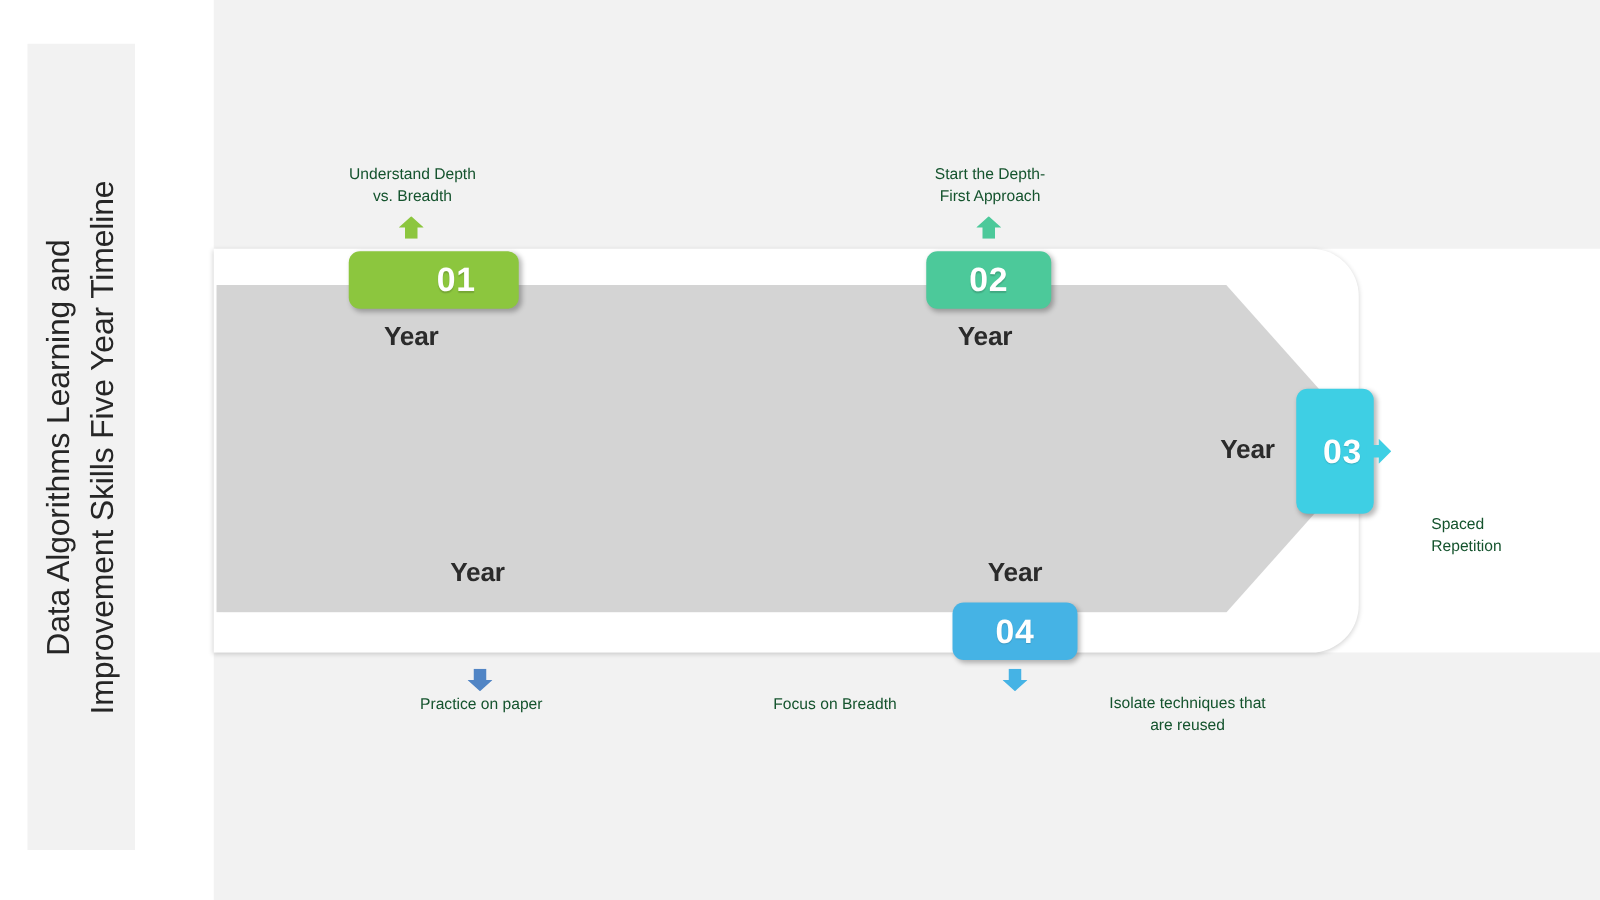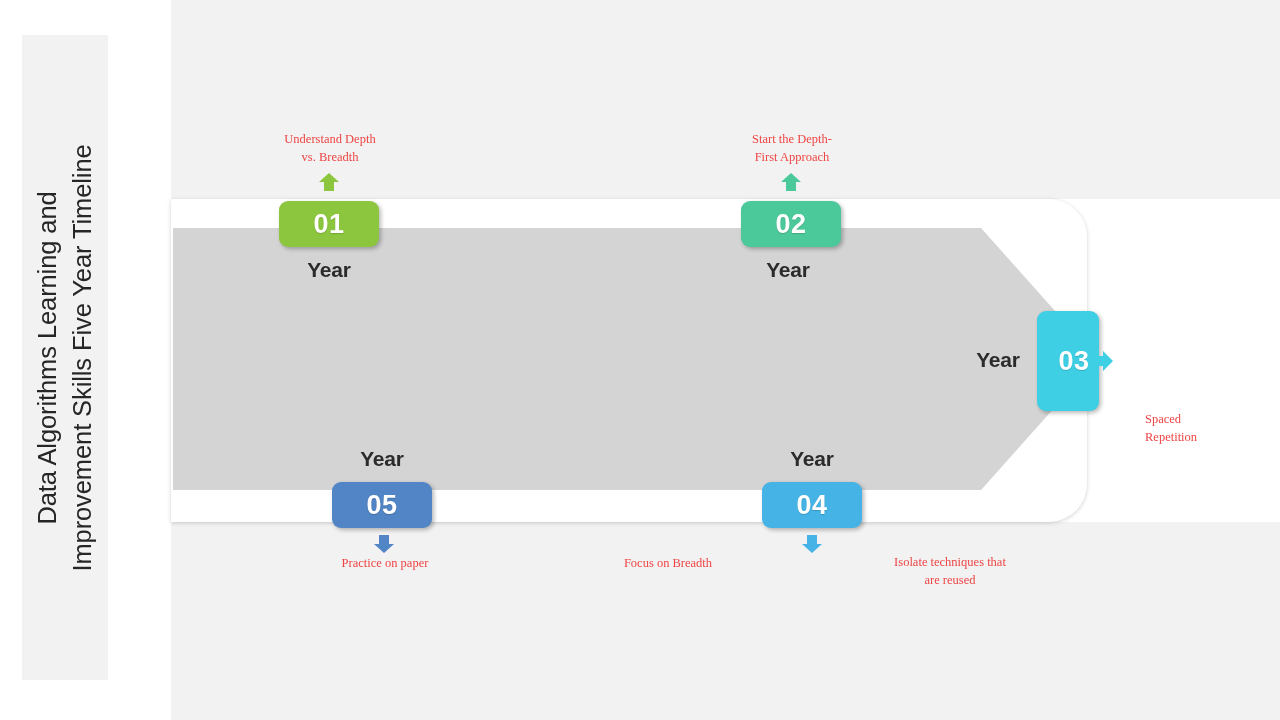--- a/index.html
+++ b/index.html
@@ -89,21 +89,21 @@
     font-weight: bold;
     font-size: 27px;
     letter-spacing: 0.5px;
     box-shadow: 2px 2px 4px rgba(0,0,0,0.28);
     font-family: "Liberation Sans", sans-serif;
     text-shadow: 0 1px 1px rgba(0,0,0,0.16);
   }
   .badge-h { width: 100px; height: 46px; }
   .badge-v { width: 50px; height: 100px; }
 
-  #badge-01 { left: 279px; top: 201px; background: #8cc63e; }
+  #badge-01 { left: 279px; top: 201px; background: #8cc63e; padding-left: 36px; }
   #badge-02 { left: 741px; top: 201px; background: #4cc99a; }
   #badge-03 { left: 1037px; top: 311px; background: #3ecfe4; padding-left: 12px; }
   #badge-04 { left: 762px; top: 482px; background: #45b3e5; }
   #badge-05 { left: 332px; top: 482px; background: #5185c5; }
 
   
   .year-label {
     position: absolute;
     font-size: 21px;
     font-weight: bold;
@@ -117,22 +117,22 @@
   #year-02 { left: 728px; top: 258px; }
   #year-03 { left: 938px; top: 348px; }
   #year-04 { left: 752px; top: 447px; }
   #year-05 { left: 322px; top: 447px; }
 
   
   .caption {
     position: absolute;
     font-size: 12.5px;
     line-height: 1.42;
-    color: #ef4444;
-    font-family: Liberation Serif, serif;
+    color: #14532d;
+    font-family: Liberation Sans, sans-serif;
   }
   .caption.center { text-align: center; }
   .caption.left { text-align: left; }
 
   #cap-01 { left: 244px; top: 131px; width: 172px; }
   #cap-02 { left: 706px; top: 131px; width: 172px; }
   #cap-03a { left: 1097px; top: 265px; width: 160px; }
   #cap-03b { left: 1099px; top: 411px; width: 160px; margin-left: 46px; }
   #cap-04  { left: 858px; top: 554px; width: 184px; }
   #cap-04b { left: 595px; top: 555px; width: 146px; }
@@ -212,21 +212,18 @@
   <svg class="arrow-icon" id="arrow-04" viewBox="0 0 20 18">
     <path d="M10 18 L0 9 L5 9 L5 0 L15 0 L15 9 L20 9 Z" fill="#45b3e5"></path>
   </svg>
   <div class="caption center" id="cap-04">
     <div>Isolate techniques that</div>
     <div>are reused</div>
   </div>
   <div class="caption center" id="cap-04b">Focus on Breadth</div>
 
   <div class="year-label" id="year-05">Year</div>
-  <div class="badge badge-h" id="badge-05">
-    <span>05</span>
-  </div>
   <svg class="arrow-icon" id="arrow-05" viewBox="0 0 20 18">
     <path d="M10 18 L0 9 L5 9 L5 0 L15 0 L15 9 L20 9 Z" fill="#5185c5"></path>
   </svg>
   <div class="caption center" id="cap-05">Practice on paper</div>
 
 </div>
 
 </body></html>

